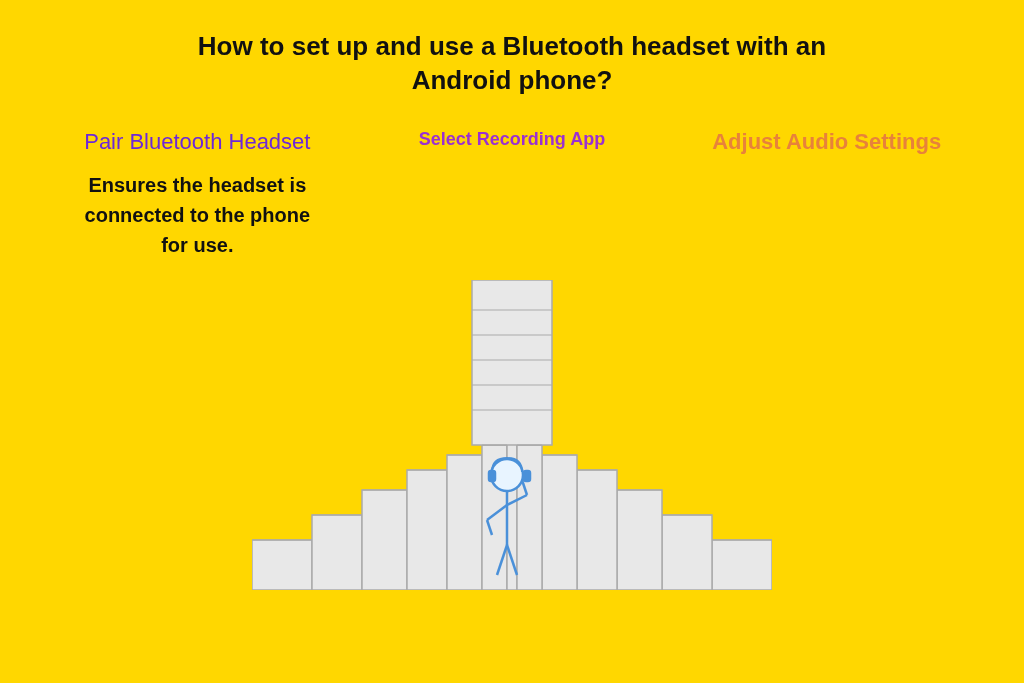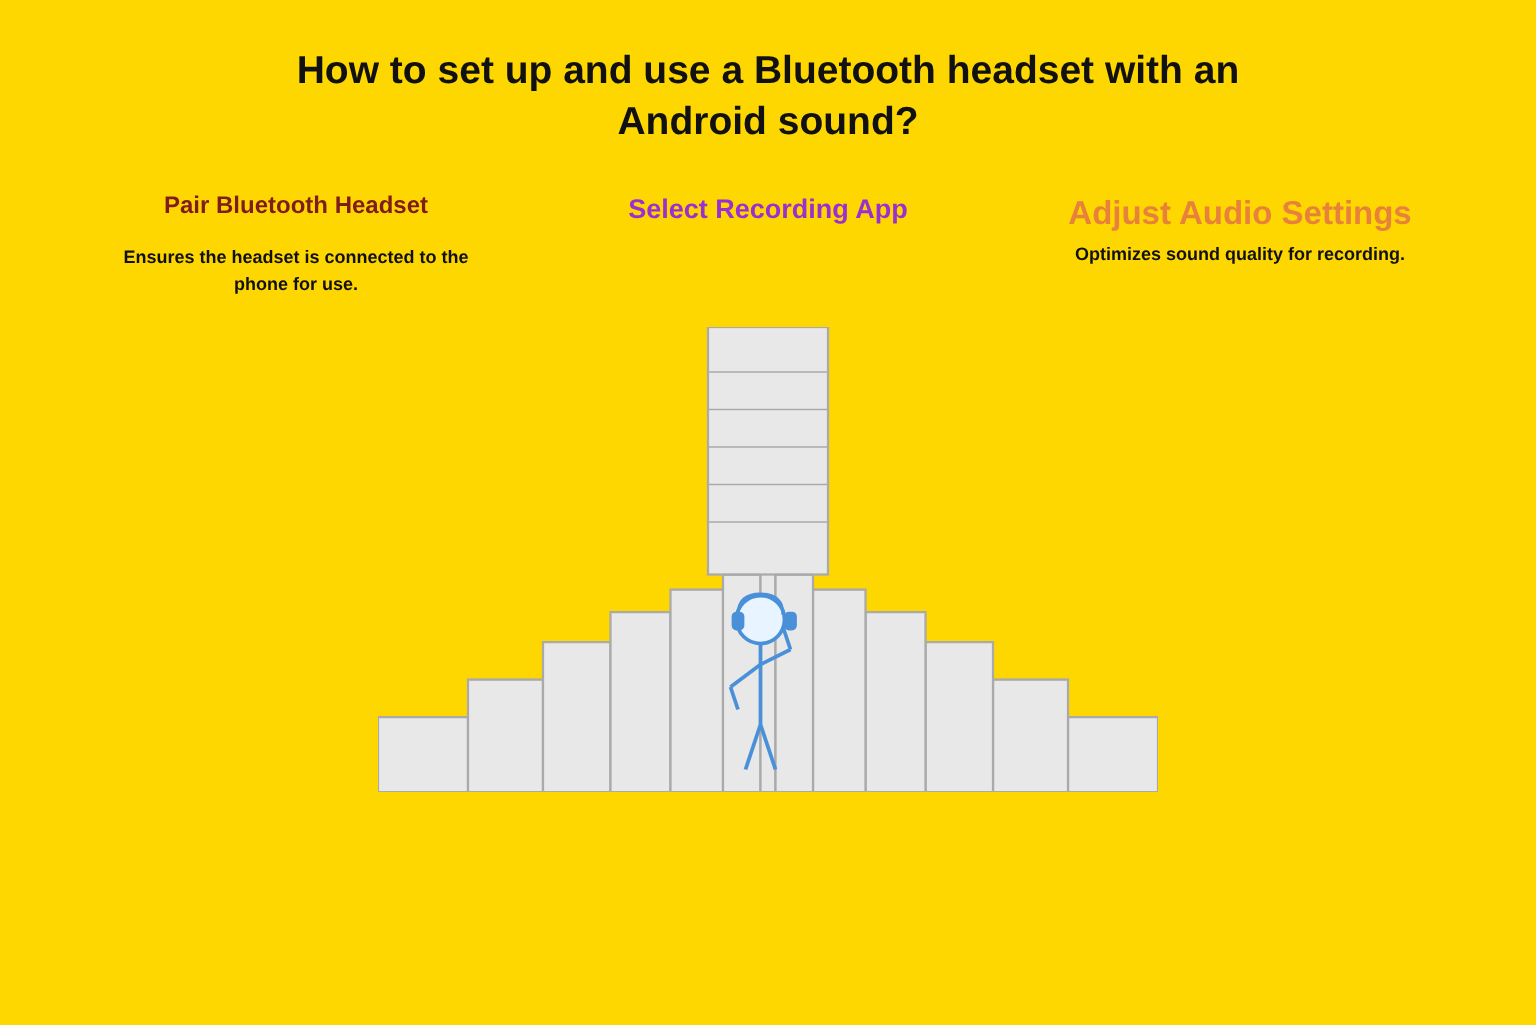--- a/index.html
+++ b/index.html
@@ -38,78 +38,77 @@
     }
     .column {
       flex: 1;
       display: flex;
       flex-direction: column;
       align-items: center;
       text-align: center;
       padding: 0 20px;
     }
     .column-title-blue {
-      font-size: 16px;
-      font-weight: bold;
-      color: #7f1d1d;
+      font-size: 22px;
+      font-weight: normal;
+      color: #6d28d9;
       margin-bottom: 14px;
       line-height: 1.3;
     }
     .column-title-purple {
       font-size: 18px;
       font-weight: bold;
       color: #9B30D0;
       margin-bottom: 14px;
       line-height: 1.3;
     }
     .column-title-orange {
       font-size: 22px;
       font-weight: bold;
       color: #E8823A;
-      margin-bottom: 4px;
+      margin-bottom: 18px;
       line-height: 1.3;
     }
     .column-desc {
-      font-size: 12px;
+      font-size: 20px;
       font-weight: bold;
       color: #111;
       line-height: 1.5;
       max-width: 250px;
     }
     .illustration {
       width: 100%;
       display: flex;
       justify-content: center;
       margin-top: 0px;
     }
     svg.staircase {
       width: 520px;
       height: 310px;
     }
   </style>
 </head>
 <body>
 
 <div class="container">
-  <h1 class="main-title">How to set up and use a Bluetooth headset with an Android sound?</h1>
+  <h1 class="main-title">How to set up and use a Bluetooth headset with an Android phone?</h1>
 
   <div class="columns">
 
     <div class="column">
       <div class="column-title-blue">Pair Bluetooth Headset</div>
       <p class="column-desc">Ensures the headset is connected to the phone for use.</p>
     </div>
 
     <div class="column">
       <div class="column-title-purple">Select Recording App</div>
     </div>
 
     <div class="column">
       <div class="column-title-orange">Adjust Audio Settings</div>
-      <p class="column-desc">Optimizes sound quality for recording.</p>
     </div>
   </div>
 
   <div class="illustration">
     <svg class="staircase" viewBox="0 0 520 310" xmlns="http://www.w3.org/2000/svg">
 
       <rect width="520" height="310" fill="#FFD700"></rect>
 
       <g fill="#e8e8e8" stroke="#aaa" stroke-width="1.5">
 

